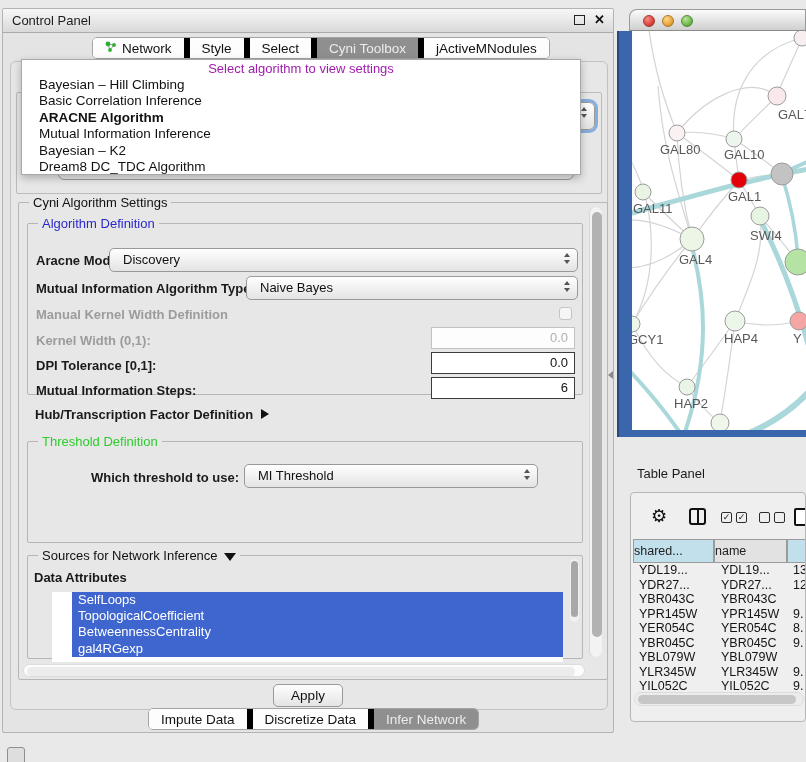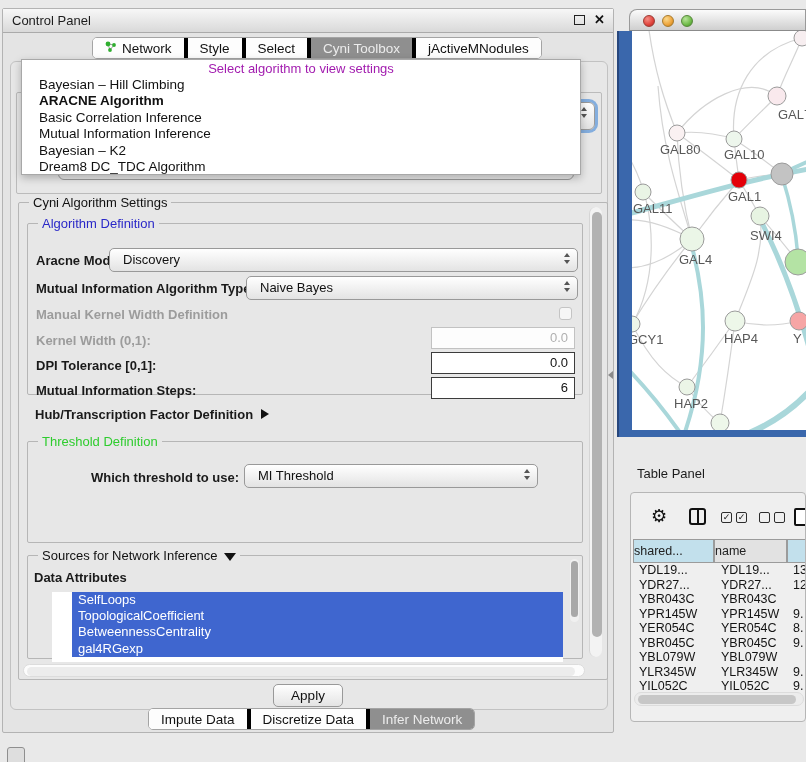--- a/index.html
+++ b/index.html
@@ -13,21 +13,21 @@
   #cp-titlebar { position:absolute; left:0; top:0; right:0; height:24px;
     background:linear-gradient(#f7f7f7,#d9d9d9); border-bottom:1px solid #aaa; }
   #cp-title { position:absolute; left:9px; top:4px; font-size:13px; color:#1c1c1c; }
   #cp-float { position:absolute; right:28px; top:6px; width:11px; height:10px; border:1.6px solid #222; background:transparent; }
   #cp-close { position:absolute; right:8px; top:3px; font-size:13px; font-weight:bold; color:#111; }
 
   
   #cp-tabs { position:absolute; left:89px; top:28px; height:22px; display:flex;
     border:1px solid #a4a4a4; border-radius:5px; overflow:hidden; background:#fff; }
   .tab { display:flex; align-items:center; justify-content:center; font-size:13.5px; color:#111;
-    padding:0 12px; border-right:4px solid #000000; background:#fdfdfd; white-space:nowrap; }
+    padding:0 12px; border-right:6px solid #000000; background:#fdfdfd; white-space:nowrap; }
   .tab:last-child { border-right:none; }
   .tab.selected { background:#8f8f8f; color:#ececec; }
   .tab .net-icon { margin-right:5px; }
 
   
   #cp-body { position:absolute; left:7px; top:52px; width:598px; height:649px;
     background:#e7e7e7; border:1px solid #c2c2c2; border-radius:6px; }
 
   
   #bg-group { position:absolute; left:5px; top:30px; width:586px; height:102px;
@@ -275,22 +275,22 @@
             <div class="thumb"></div>
           </div>
       </div>
 
       <div id="apply-btn">Apply</div>
 
       <div id="algo-popup">
         <div id="popup-placeholder">Select algorithm to view settings</div>
         <div id="popup-items">
             <div class="popup-item">Bayesian – Hill Climbing</div>
+            <div class="popup-item">Basic Correlation Inference</div>
             <div class="popup-item bold">ARACNE Algorithm</div>
-            <div class="popup-item">Basic Correlation Inference</div>
             <div class="popup-item">Mutual Information Inference</div>
             <div class="popup-item">Bayesian – K2</div>
             <div class="popup-item">Dream8 DC_TDC Algorithm</div>
           </div>
       </div>
     </div>
 
     <div id="cp-bottom-tabs">
       <div class="tab">
           <span>Impute Data</span>

